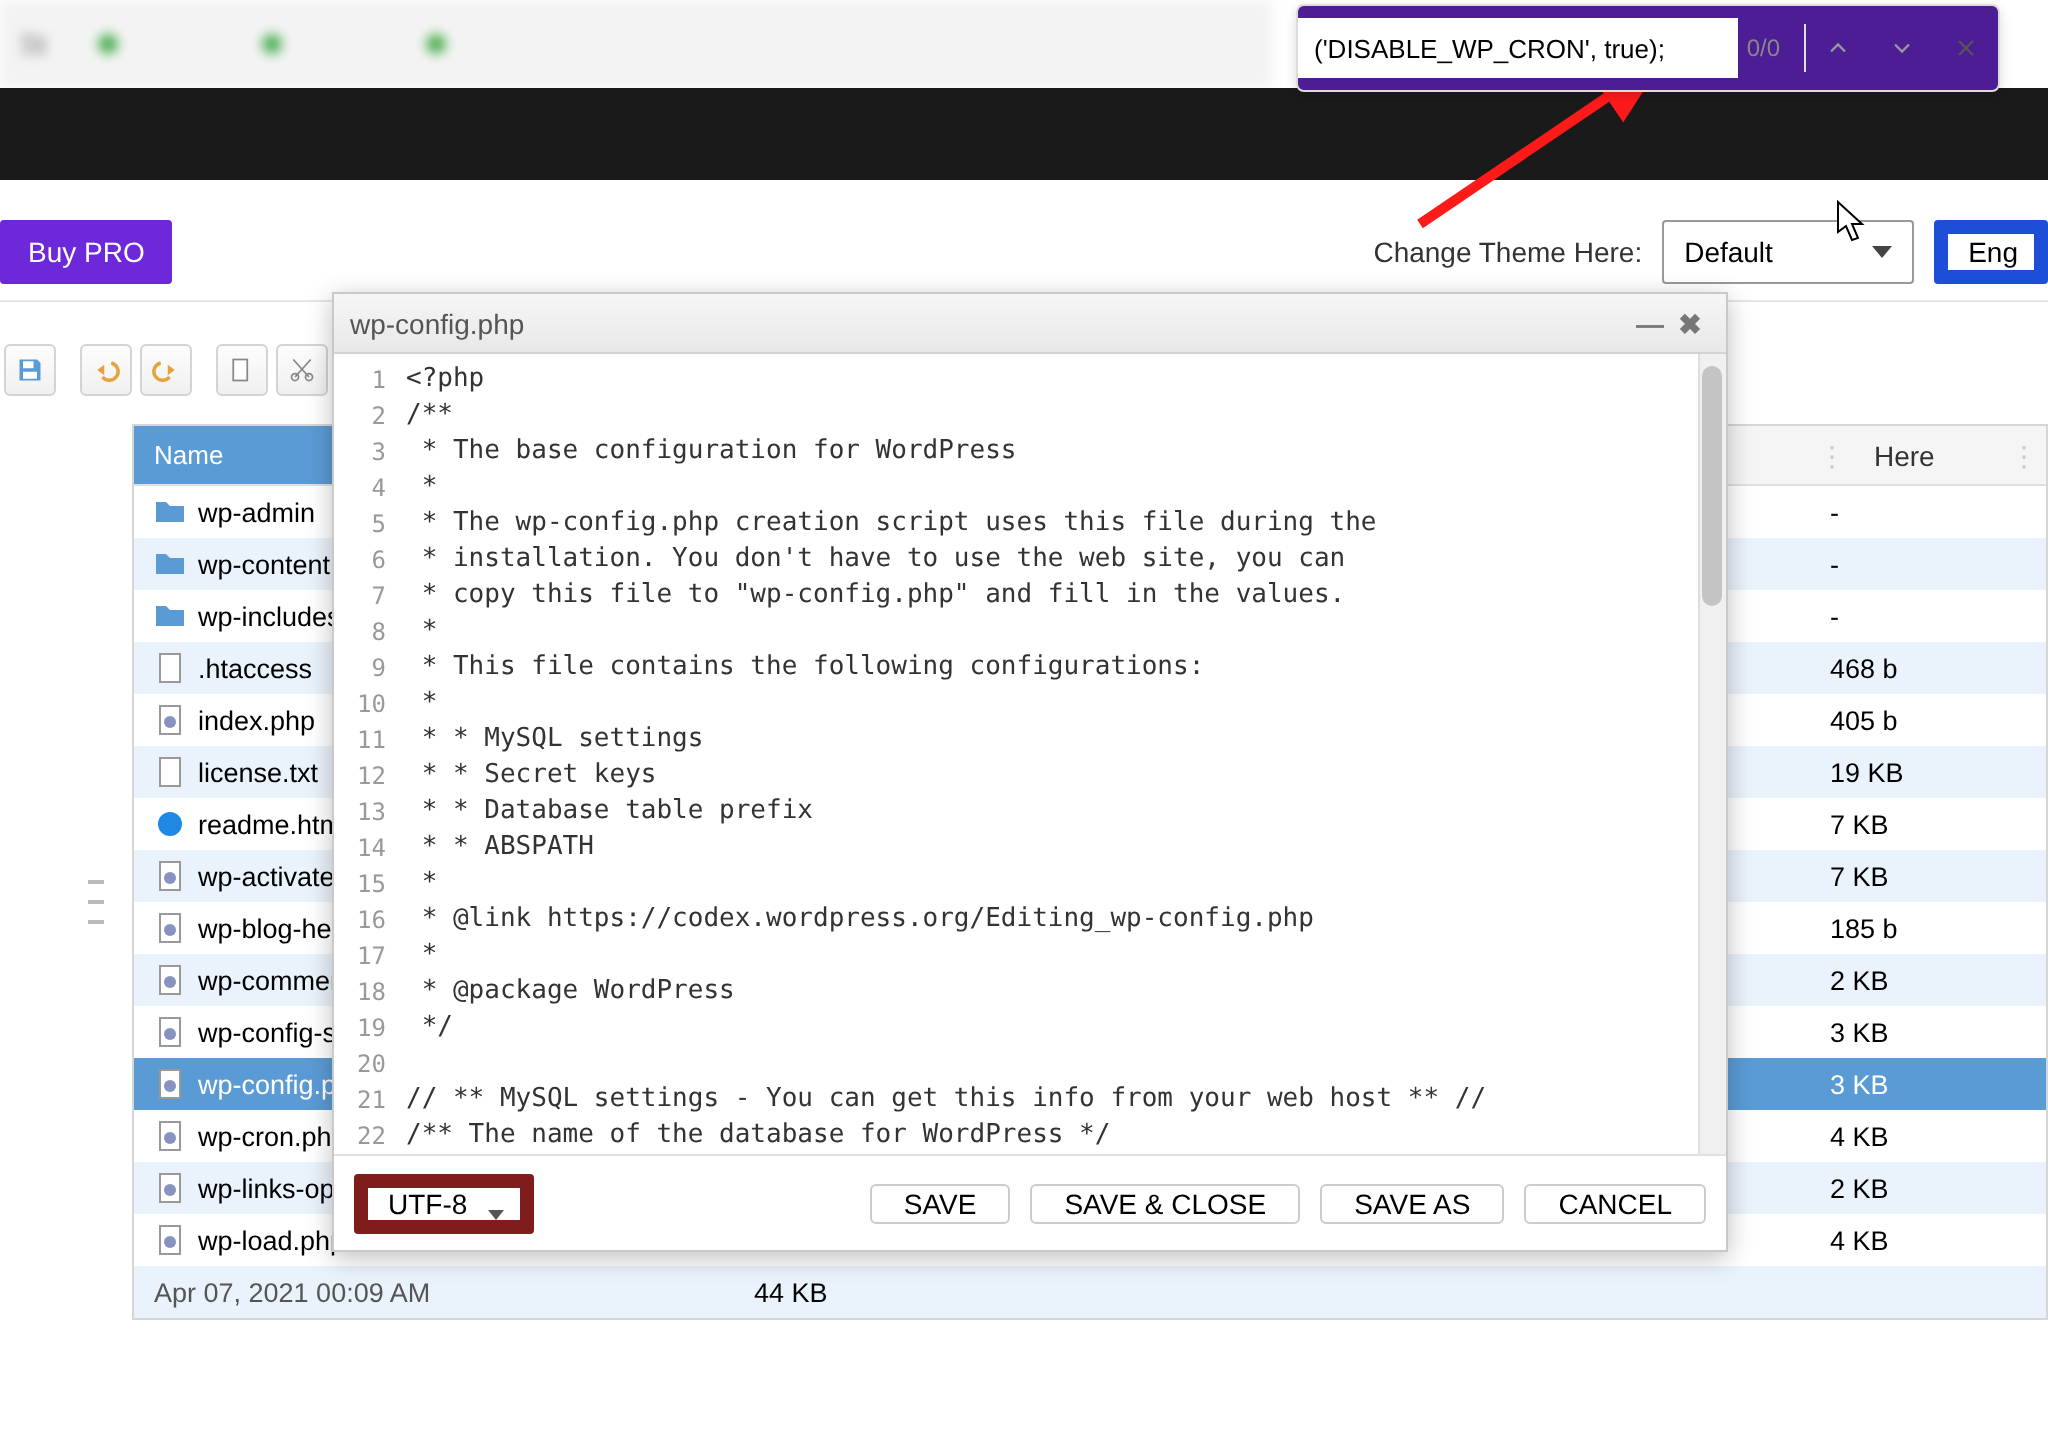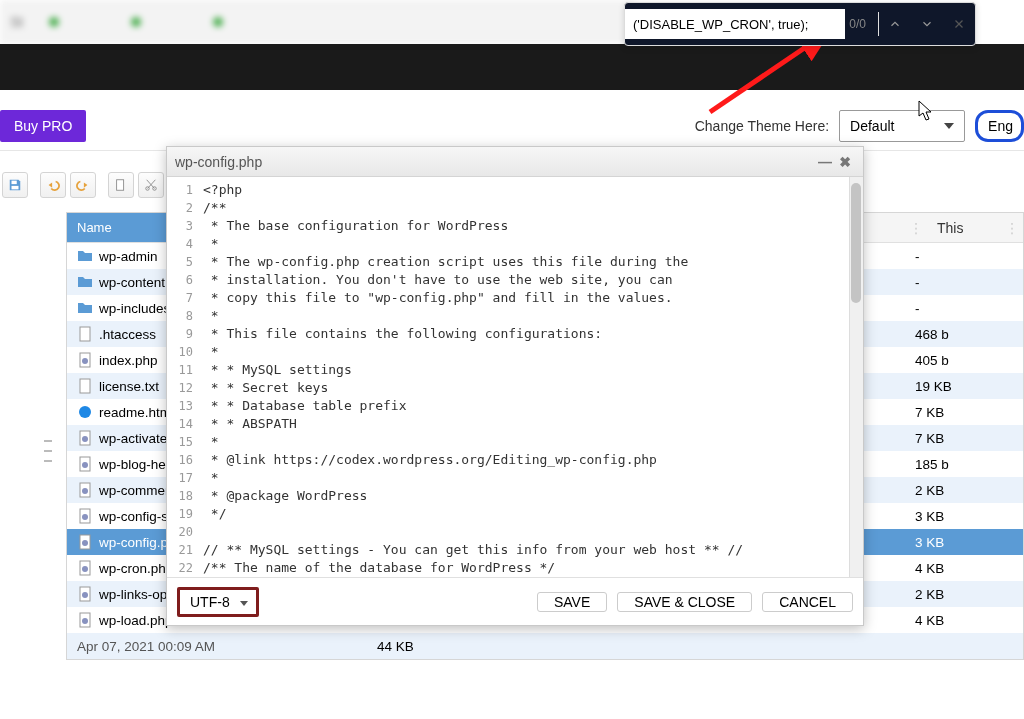--- a/index.html
+++ b/index.html
@@ -1,19 +1,19 @@
 <!DOCTYPE html>
 <html><head>
 <meta charset="utf-8">
 <style>
   * { box-sizing: border-box; margin: 0; padding: 0; }
   body { font-family: -apple-system, BlinkMacSystemFont, "Segoe UI", Arial, sans-serif; font-size: 14px; background: #fff; width: 1024px; height: 719px; overflow: hidden; position: relative; }
 
   
-  .find-bar { position: absolute; top: 2px; left: 624px; width: 352px; height: 44px; background: #0f172a; border: 1px solid #dcdcdc; box-shadow: 0 2px 6px rgba(0,0,0,0.15); display: flex; align-items: center; border-radius: 4px; z-index: 200; }
+  .find-bar { position: absolute; top: 2px; left: 648px; width: 352px; height: 44px; background: #4c1d95; border: 1px solid #dcdcdc; box-shadow: 0 2px 6px rgba(0,0,0,0.15); display: flex; align-items: center; border-radius: 4px; z-index: 200; }
   .find-input { flex: 1; border: none; padding: 0 8px; font-size: 13px; outline: none; height: 30px; }
   .find-sep { width: 1px; height: 24px; background: #e0e0e0; }
   .find-count { color: #888; font-size: 12px; padding: 0 12px 0 4px; text-align: center; }
   .find-btn { width: 32px; height: 40px; display: flex; align-items: center; justify-content: center; color: #777; cursor: pointer; }
   .find-btn svg { width: 14px; height: 14px; stroke: #999; stroke-width: 2; fill: none; }
   .find-close svg { stroke: #555; }
 
   
   .tab-strip { position: absolute; top: 0; left: 0; width: 636px; height: 44px; background: #f3f3f3; filter: blur(3px); display:flex; align-items:center; padding-left:10px; }
   .tab-dot { width:10px; height:10px; border-radius:50%; background:#4caf50; margin-right: 46px; margin-left:26px;}
@@ -21,21 +21,21 @@
   
   .black-bar { position: absolute; top: 44px; left: 0; right: 0; height: 46px; background: #1a1a1a; }
 
   
   .toolbar-row { position: absolute; top: 108px; left: 0; right: 0; height: 36px; display: flex; align-items: center; }
   .buy-pro { background: #6d28d9; color: #fff; border: none; padding: 8px 14px; font-size: 14px; cursor: pointer; border-radius: 2px; }
   .toolbar-spacer { flex: 1; }
   .theme-label { font-size: 14px; color: #333; margin-right: 10px; }
   .theme-select { width: 126px; height: 32px; border: 1px solid #999; background: #fff; padding: 0 28px 0 10px; font-size: 14px; position: relative; display: inline-flex; align-items: center; border-radius: 2px;}
   .theme-select::after { content: ""; position: absolute; right: 10px; top: 12px; border-left: 5px solid transparent; border-right: 5px solid transparent; border-top: 6px solid #444; }
-  .eng-btn { height: 32px; border: 3px solid #1d4ed8; background: #fff; padding: 0 8px 0 10px; margin-left: 10px; font-size: 14px; border-radius: 13px;}
+  .eng-btn { height: 32px; border: 7px solid #1d4ed8; background: #fff; padding: 0 8px 0 10px; margin-left: 10px; font-size: 14px; border-radius: 2px;}
 
   .divider-line { position: absolute; top: 150px; left: 0; right: 0; height: 1px; background: #e6e6e6; }
 
   
   .icon-toolbar { position: absolute; top: 172px; left: 2px; display: flex; gap: 4px; }
   .icon-btn { width: 26px; height: 26px; border: 1px solid #d4d4d4; background: linear-gradient(#fdfdfd,#f0f0f0); border-radius: 3px; display:flex; align-items:center; justify-content:center; }
   .icon-btn svg { width: 14px; height: 14px; }
   .icon-btn.group2 { margin-left: 8px; }
 
   
@@ -65,21 +65,21 @@
   .editor-title { height: 30px; background: linear-gradient(#f6f6f6,#e8e8e8); border-bottom:1px solid #d4d4d4; display:flex; align-items:center; padding:0 8px; font-size:14px; color:#555;}
   .editor-title-text{flex:1;}
   .title-btn { width:20px; text-align:center; color:#777; cursor:pointer; font-weight:bold;}
   .code-wrap { flex:1; display:flex; overflow:hidden; position:relative;}
   .gutter { width:32px; background:#fff; text-align:right; padding:4px 6px 0 0; color:#999; font-size:12px; font-family: Consolas, Monaco, monospace; line-height:18px;}
   .code { flex:1; padding:4px 0 0 4px; font-family: Consolas, Monaco, monospace; font-size:13px; line-height:18px; color:#333; white-space:pre; overflow:hidden;}
   .scrollbar-v { position:absolute; right:0; top:0; bottom:0; width:14px; background:#f0f0f0; border-left:1px solid #ddd;}
   .scroll-thumb { position:absolute; right:2px; top:6px; width:10px; height:120px; background:#c4c4c4; border-radius:5px;}
 
   .editor-footer { height:48px; border-top:1px solid #e0e0e0; display:flex; align-items:center; padding:0 10px; gap:10px;}
-  .encoding { height:30px; border:3px solid #7f1d1d; padding:0 26px 0 10px; font-size:14px; position:relative; border-radius:2px; display:flex; align-items:center;}
+  .encoding { height:30px; border:7px solid #7f1d1d; padding:0 26px 0 10px; font-size:14px; position:relative; border-radius:2px; display:flex; align-items:center;}
   .encoding::after { content:""; position:absolute; right:8px; top:11px; border-left:4px solid transparent; border-right:4px solid transparent; border-top:5px solid #555;}
   .footer-spacer{flex:1;}
   .ed-btn { height:20px; border:1px solid #ccc; background:#fff; padding:0 16px; font-size:14px; border-radius:3px; cursor:pointer;}
 
   
   .arrow { position:absolute; top:26px; left:700px; width:160px; height:90px; z-index:150; pointer-events:none;}
 
   .cursor-img { position:absolute; top:100px; left:918px; z-index:50; pointer-events:none;}
 
   .left-handle{position:absolute; left:44px; top:440px; width:8px; height:22px; display:flex; flex-direction:column; justify-content:space-between;}
@@ -184,21 +184,21 @@
     <span></span>
     <span></span>
   </div>
 
 <div class="file-panel">
   <div class="file-header">
     <div class="fh-name">Name</div>
     <div class="fh-perm"></div>
     <div class="fh-mod"></div>
     <span class="fh-grip">⋮</span>
-    <div class="fh-size">This</div>
+    <div class="fh-size">Here</div>
     <span class="fh-grip">⋮</span>
   </div>
   <div id="file-rows">
       <div class="file-row">
         <div class="fr-name">
           <span class="ficon folder">
             <svg viewBox="0 0 16 16">
               <path fill="#5b9bd5" d="M1 3h5l2 2h7v8H1z"></path>
             </svg>
           </span>
@@ -441,15 +441,16 @@
         <div class="scroll-thumb"></div>
       </div>
   </div>
   <div class="editor-footer">
     <div class="encoding">
         <span>UTF-8</span>
       </div>
     <div class="footer-spacer"></div>
     <button class="ed-btn">SAVE</button>
     <button class="ed-btn">SAVE &amp; CLOSE</button>
+    <button class="ed-btn">SAVE AS</button>
     <button class="ed-btn">CANCEL</button>
   </div>
 </div>
 
 </body></html>

